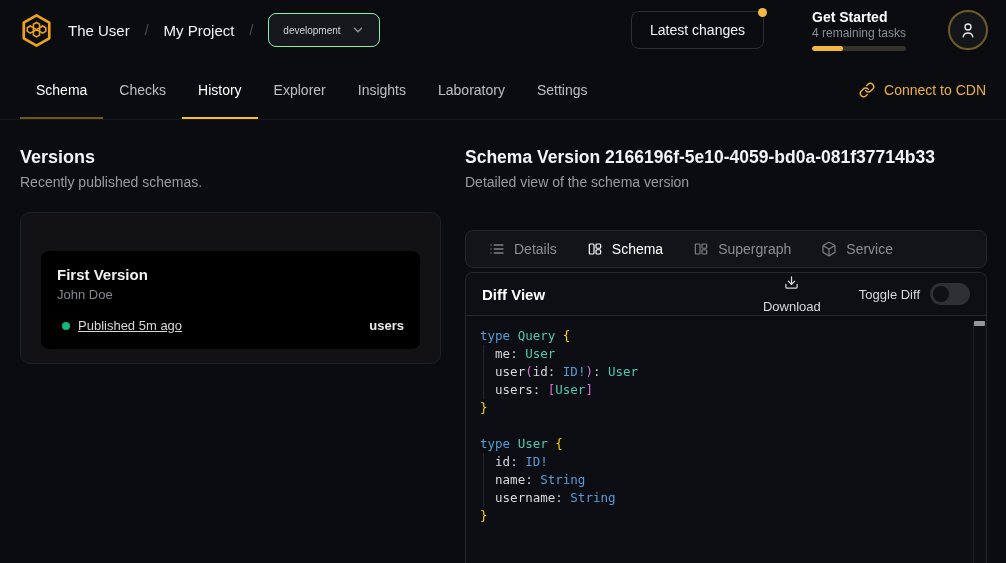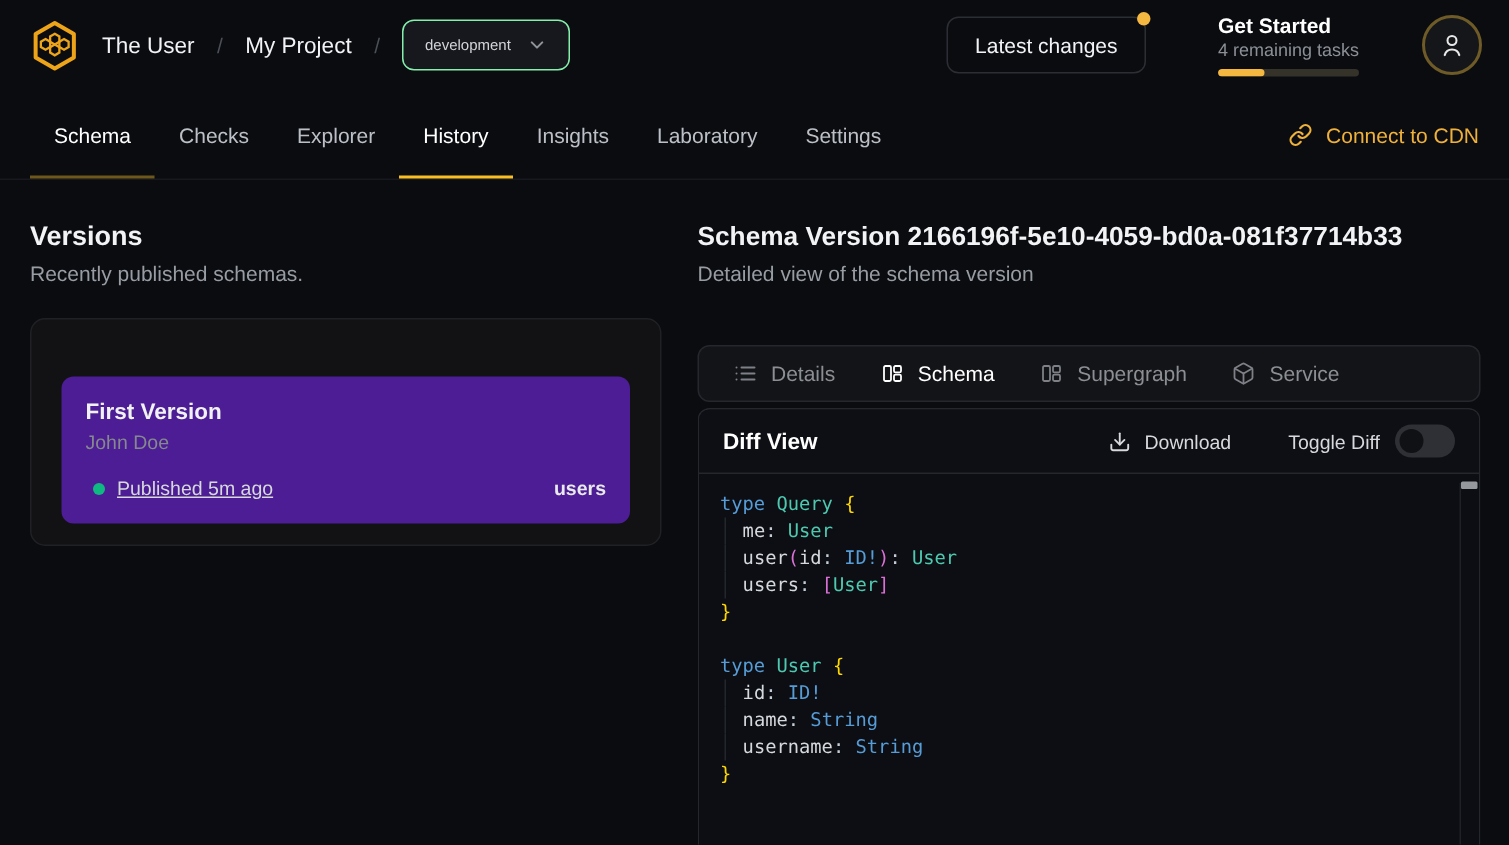--- a/index.html
+++ b/index.html
@@ -42,21 +42,21 @@
   
   .main { display:flex; padding:0 19px 0 20px; }
   .left-col { width:421px; flex:none; }
   .right-col { flex:1; margin-left:24px; }
   .section-title { margin-top:27px; font-size:18px; font-weight:700; color:#f2f3f5; line-height:20px; }
   .right-col .section-title { font-size:17.5px; }
   .section-sub { margin-top:7px; font-size:14px; color:#989ca3; line-height:16px; }
 
   .versions-card { margin-top:22px; background:#121214; border:1px solid #202125; border-radius:10px;
                    padding:38px 20px 14px 20px; }
-  .version-item { background:#4c1d95; border-radius:8px; padding:15px 16px 16px 16px; cursor:pointer; }
+  .version-item { background:#000000; border-radius:8px; padding:15px 16px 16px 16px; cursor:pointer; }
   .vi-name { font-size:15px; font-weight:600; color:#f0f1f3; line-height:18px; }
   .vi-author { margin-top:3px; font-size:13px; color:#85888d; line-height:16px; }
   .vi-meta { margin-top:15px; display:flex; align-items:center; }
   .vi-dot { width:8px; height:8px; border-radius:50%; background:var(--published_green); margin:0 8px 0 5px; }
   .vi-status { font-size:13px; color:#d6d8da;text-decoration:underline; }
   .vi-service { margin-left:auto; font-size:13px; font-weight:700; color:#e9eaec; }
 
   
   .detail-tabs { margin-top:40px; height:38px; background:#131418; border:1px solid #26272c; border-radius:8px;
                  display:flex; align-items:stretch; padding:0 8px; }
@@ -65,21 +65,21 @@
   .dtab.active { color:#ffffff; }
   .dtab.active .dt-icon { color:#ffffff; }
 
   .diff-panel { margin-top:4px; border:1px solid #26272c; border-radius:8px 8px 0 0; border-bottom:none;
                 height:305px; display:flex; flex-direction:column; overflow:hidden; background:#0d0f14; }
   .diff-header { height:43px; flex:none; display:flex; align-items:center; padding:0 16px;
                  border-bottom:1px solid #26272c; background:#0d0f14; }
   .diff-title { font-size:15px; font-weight:700; color:#ffffff; }
   .diff-actions { margin-left:auto; display:flex; align-items:center; }
   .download-btn { display:flex; align-items:center; gap:9px; color:#d7d9dc; font-size:13px; cursor:pointer;
-                  background:none; border:none; font-family:inherit; }
+                  background:none; border:none; font-family:inherit;flex-direction:column; }
   .toggle-label { margin-left:38px; font-size:13px; color:#d7d9dc; }
   .toggle { margin-left:10px; width:40px; height:22px; border-radius:11px; background:#2e3036; position:relative;
             cursor:pointer; }
   .toggle-knob { position:absolute; top:3px; left:3px; width:16px; height:16px; border-radius:50%; background:#101114; }
 
   .code-area { flex:1; position:relative; background:#0c0e13; padding:11px 24px 0 14px;
                font-family:"DejaVu Sans Mono", monospace; font-size:12.5px; line-height:18px; overflow:hidden; }
   .code-line { min-height:18px; white-space:pre; position:relative; color:var(--code_punct); }
   .code-line.ind::before { content:""; position:absolute; left:3px; top:0; bottom:0; width:1px; background:#23262c; }
   .tk-k { color:var(--code_keyword); }
@@ -136,22 +136,22 @@
           <path d="M5.5 21c1-3.5 3.5-5 6.5-5s5.5 1.5 6.5 5"></path>
       </svg>
     </div>
   </div>
 </div>
 
 <div class="nav">
   <div class="nav-tabs">
       <div class="nav-tab secondary">Schema</div>
       <div class="nav-tab">Checks</div>
+      <div class="nav-tab active">History</div>
       <div class="nav-tab">Explorer</div>
-      <div class="nav-tab active">History</div>
       <div class="nav-tab">Insights</div>
       <div class="nav-tab">Laboratory</div>
       <div class="nav-tab">Settings</div>
     </div>
   <div class="connect-cdn">
     <svg width="16" height="16" viewBox="0 0 24 24" fill="none" stroke="currentColor" stroke-width="2.2" stroke-linecap="round" stroke-linejoin="round">
       <path d="M10 13a5 5 0 0 0 7.54.54l3-3a5 5 0 0 0-7.07-7.07l-1.72 1.71"></path>
       <path d="M14 11a5 5 0 0 0-7.54-.54l-3 3a5 5 0 0 0 7.07 7.07l1.71-1.71"></path>
     </svg>
     <span>Connect to CDN</span>

